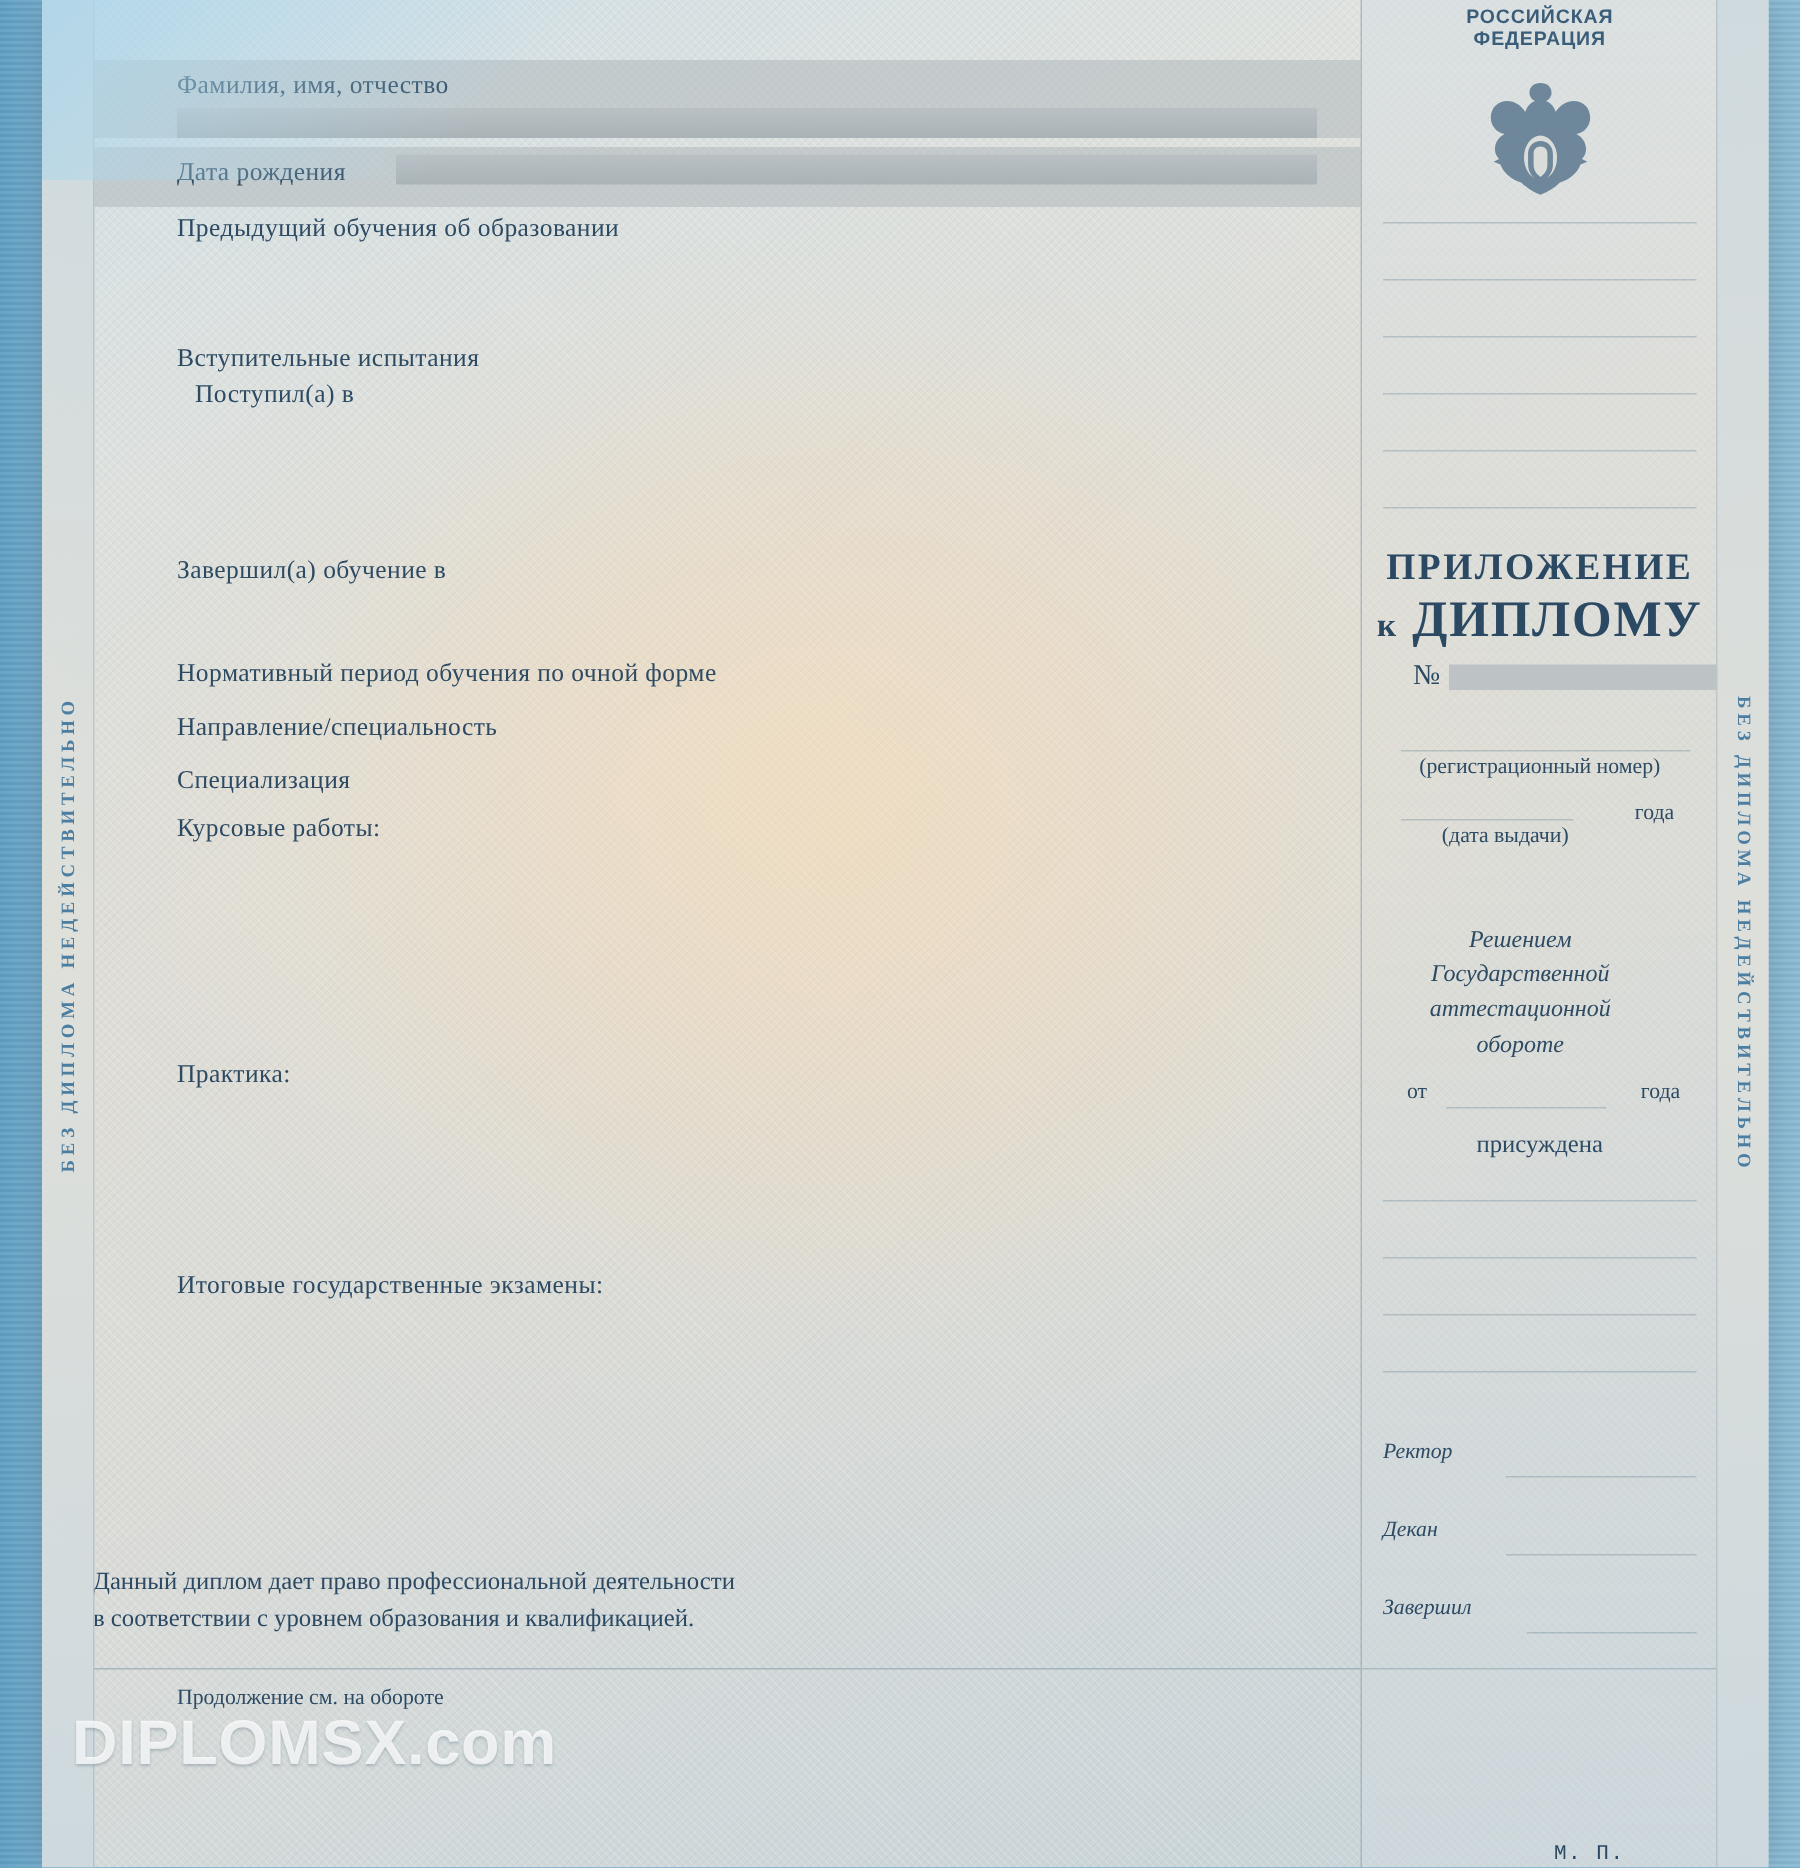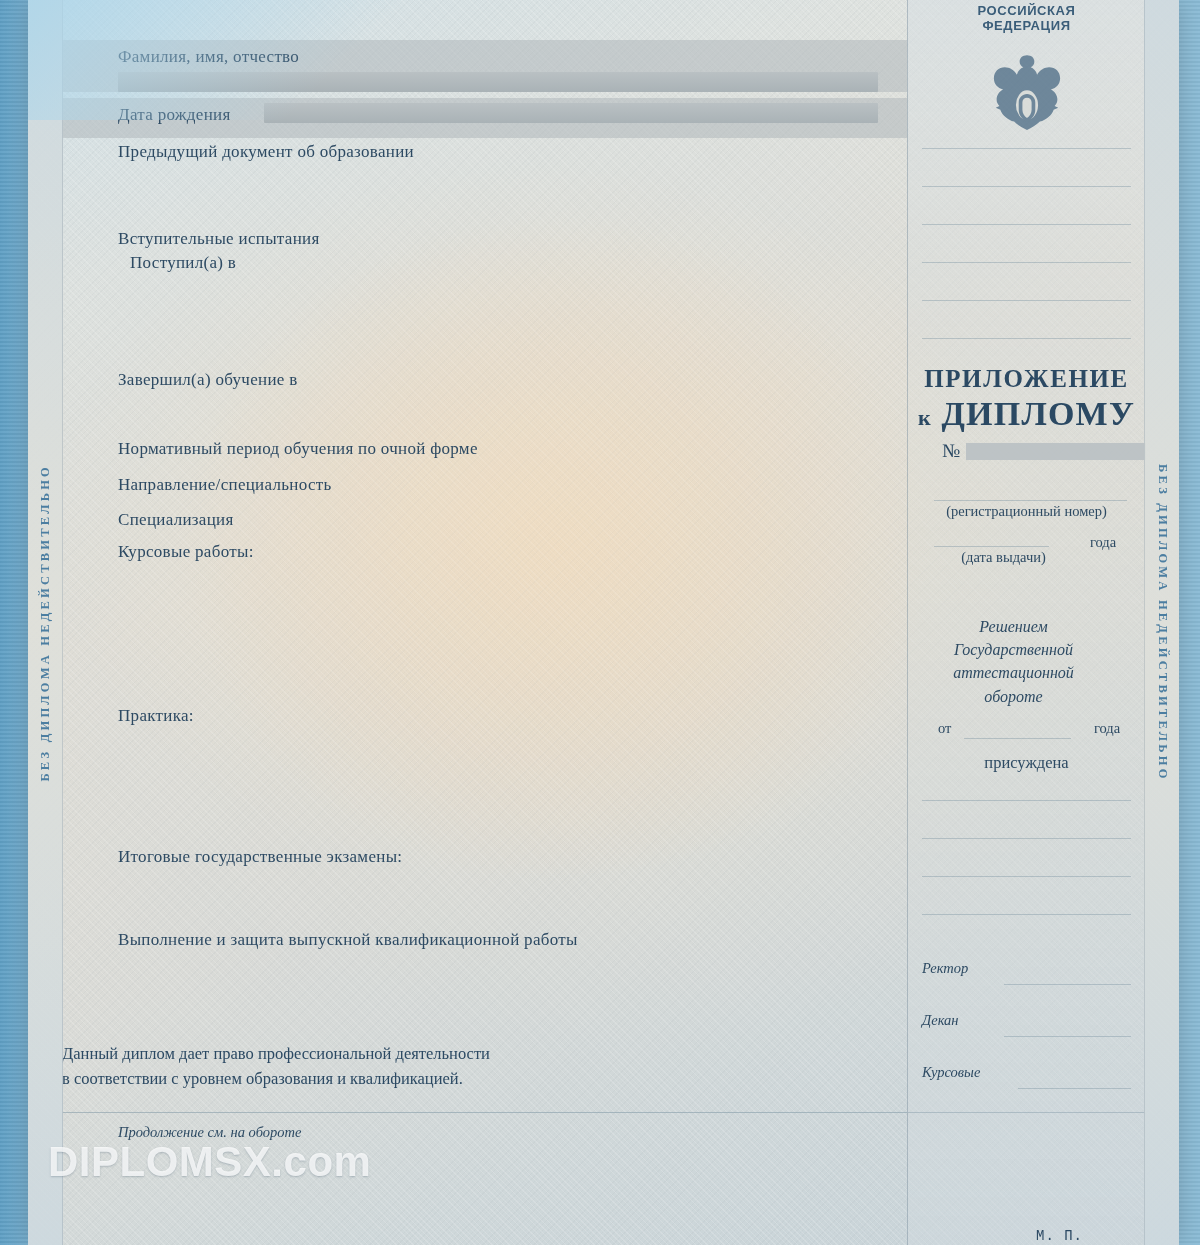--- a/index.html
+++ b/index.html
@@ -137,21 +137,21 @@
     font-family:"Liberation Serif", serif;font-size:16px;text-align:center;line-height:1.45;
   }
   .ital-l{
     position:absolute;color:#2d4a63;font-style:italic;
     font-family:"Liberation Serif", serif;font-size:14.5px;
   }
 
   .footer-sep{position:absolute;left:0;width:845px;border-top:1px solid rgba(120,145,160,.5);}
 
   .bottom-note{
-    position:absolute;color:#2d4a63;font-style:italic;font-size:14.5px;
+    position:absolute;color:#2d4a63;font-size:14.5px;
   }
   .rights{
     position:absolute;left:0;width:845px;text-align:left;color:#2b4963;
     font-size:16.5px;line-height:1.5;
   }
 
   .watermark{
     position:absolute;left:48px;top:1138px;
     font-family:"Liberation Sans", sans-serif;
     font-size:42px;font-weight:700;letter-spacing:.5px;
@@ -193,37 +193,36 @@
 
       <div class="band b1"></div>
       <div class="band b2"></div>
 
       <div class="lbl" style="left:56px;top:47px;">Фамилия, имя, отчество</div>
       <div class="redact" style="left:56px;top:72px;width:760px;"></div>
 
       <div class="lbl" style="left:56px;top:105px;">Дата рождения</div>
       <div class="redact" style="left:202px;top:103px;width:614px;"></div>
 
-      <div class="lbl" style="left:56px;top:142px;">Предыдущий документ об образовании</div>
+      <div class="lbl" style="left:56px;top:142px;">Предыдущий обучения об образовании</div>
 
       <div class="lbl" style="left:56px;top:229px;">Вступительные испытания</div>
       <div class="lbl" style="left:68px;top:253px;">Поступил(а) в</div>
 
       <div class="lbl" style="left:56px;top:326px;margin-top:44px;">Завершил(а) обучение в</div>
 
       <div class="lbl" style="left:56px;top:439px;">Нормативный период обучения по очной форме</div>
       <div class="lbl" style="left:56px;top:475px;">Направление/специальность</div>
       <div class="lbl" style="left:56px;top:510px;">Специализация</div>
       <div class="lbl" style="left:56px;top:542px;">Курсовые работы:</div>
 
       <div class="lbl" style="left:56px;top:706px;">Практика:</div>
 
       <div class="lbl" style="left:56px;top:847px;">Итоговые государственные экзамены:</div>
 
-      <div class="lbl" style="left:56px;top:930px;">Выполнение и защита выпускной квалификационной работы</div>
 
       <div class="rights" style="top:1042px;">
         <div>Данный диплом дает право профессиональной деятельности</div>
         <div>в соответствии с уровнем образования и квалификацией.</div>
       </div>
 
       <div class="footer-sep" style="top:1112px;"></div>
       <div class="bottom-note" style="left:56px;top:1124px;">Продолжение см. на обороте</div>
     </div>
 
@@ -292,21 +291,21 @@
       <div class="rline" style="left:14px;right:14px;top:838px;"></div>
       <div class="rline" style="left:14px;right:14px;top:876px;"></div>
       <div class="rline" style="left:14px;right:14px;top:914px;"></div>
 
       <div class="ital-l" style="left:14px;top:960px;">Ректор</div>
       <div class="rline" style="left:96px;right:14px;top:984px;"></div>
 
       <div class="ital-l" style="left:14px;top:1012px;">Декан</div>
       <div class="rline" style="left:96px;right:14px;top:1036px;"></div>
 
-      <div class="ital-l" style="left:14px;top:1064px;">Курсовые</div>
+      <div class="ital-l" style="left:14px;top:1064px;">Завершил</div>
       <div class="rline" style="left:110px;right:14px;top:1088px;"></div>
 
       <div class="rline" style="left:0;right:0;top:1112px;"></div>
 
       <div class="mp" style="left:128px;top:1228px;font-family:Liberation Mono, monospace;">М. П.</div>
     </div>
 
   </div>
 </div>
 

